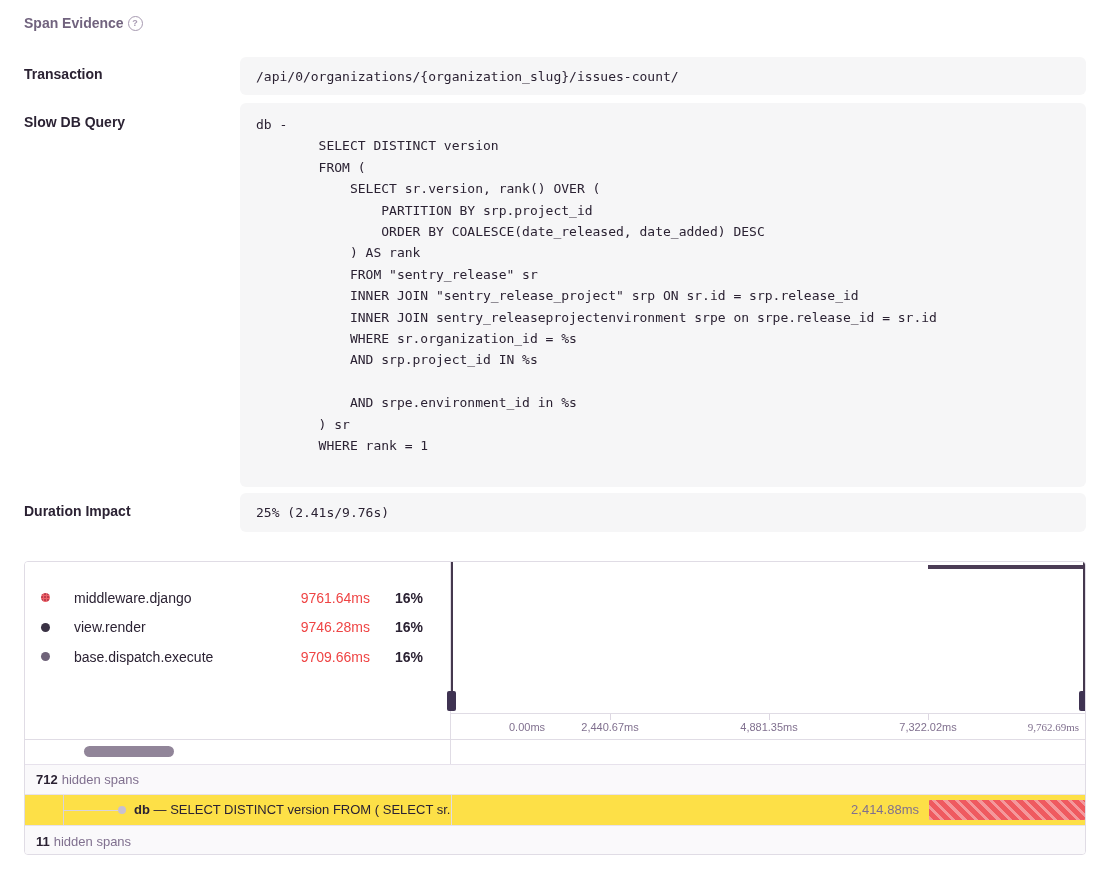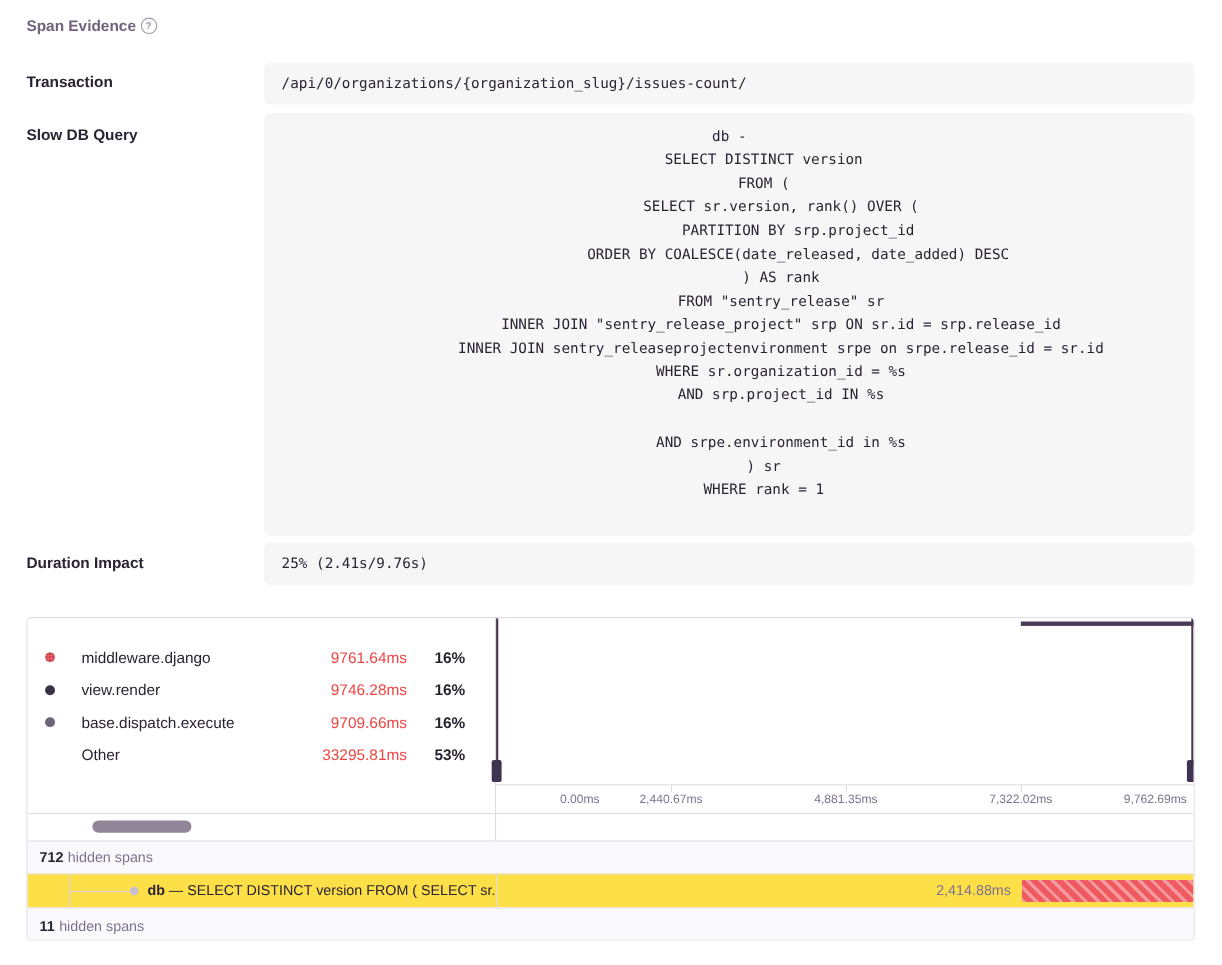--- a/index.html
+++ b/index.html
@@ -20,21 +20,21 @@
     color:#a79ab1; font-size:9px; font-weight:700; display:inline-flex;
     align-items:center; justify-content:center; cursor:pointer;
   }
   .row-label { left:24px; font-size:14px; font-weight:700; color:#2b2233; }
   .value-box {
     left:240px; width:846px; background:#f6f6f7; border-radius:6px;
     font-family:"DejaVu Sans Mono", monospace; font-size:13px; color:#2b2233;
   }
   .value-single { display:flex; align-items:center; padding:0 16px; }
   .value-pre {
-    padding:11px 16px; white-space:pre; line-height:21.4px; overflow:hidden;text-align:center;
+    padding:11px 16px; white-space:pre; line-height:21.4px; overflow:hidden;
   }
   
   .panel {
     left:24px; top:561px; width:1062px; height:294px;
     border:1px solid #e0dce5; border-radius:4px; overflow:hidden; background:#fff;
   }
   .panel-top { display:flex; height:178px; border-bottom:1px solid #e0dce5; }
   .legend {
     width:426px; border-right:1px solid #e0dce5; padding-top:21px; background:#fff;
   }
@@ -139,45 +139,39 @@
         <span class="legend-label">view.render</span>
         <span class="legend-ms">9746.28ms</span>
         <span class="legend-pct">16%</span>
       </div>
       <div class="legend-row">
         <span class="legend-dot" style="background-color: rgb(111, 99, 121);"></span>
         <span class="legend-label">base.dispatch.execute</span>
         <span class="legend-ms">9709.66ms</span>
         <span class="legend-pct">16%</span>
       </div>
-      <div class="legend-row">
-        <span class="legend-dot none"></span>
-        <span class="legend-label">Other</span>
-        <span class="legend-ms">33295.81ms</span>
-        <span class="legend-pct">53%</span>
-      </div>
     </div>
 
     <div class="minimap">
       <div class="mm-canvas">
         <div class="mm-span-bar"></div>
         <div class="mm-line l"></div>
         <div class="mm-grip l"></div>
         <div class="mm-line r"></div>
         <div class="mm-grip r"></div>
       </div>
       <div class="mm-axis">
         <span class="tick" style="left:159px;"></span>
         <span class="tick" style="left:318px;"></span>
         <span class="tick" style="left:477px;"></span>
         <span class="lab" style="left:10px;padding-left:48px;">0.00ms</span>
         <span class="lab c" style="left:159px;">2,440.67ms</span>
         <span class="lab c" style="left:318px;">4,881.35ms</span>
         <span class="lab c" style="left:477px;">7,322.02ms</span>
-        <span class="lab" style="right:6px;">9,762.69ms</span>
+        <span class="lab" style="right:6px;font-family:Liberation Serif, serif;">9,762.69ms</span>
       </div>
     </div>
   </div>
 
   <div class="scroll-row">
     <div class="scroll-left">
       <div class="scroll-thumb"></div>
     </div>
     <div style="flex:1;"></div>
   </div>

